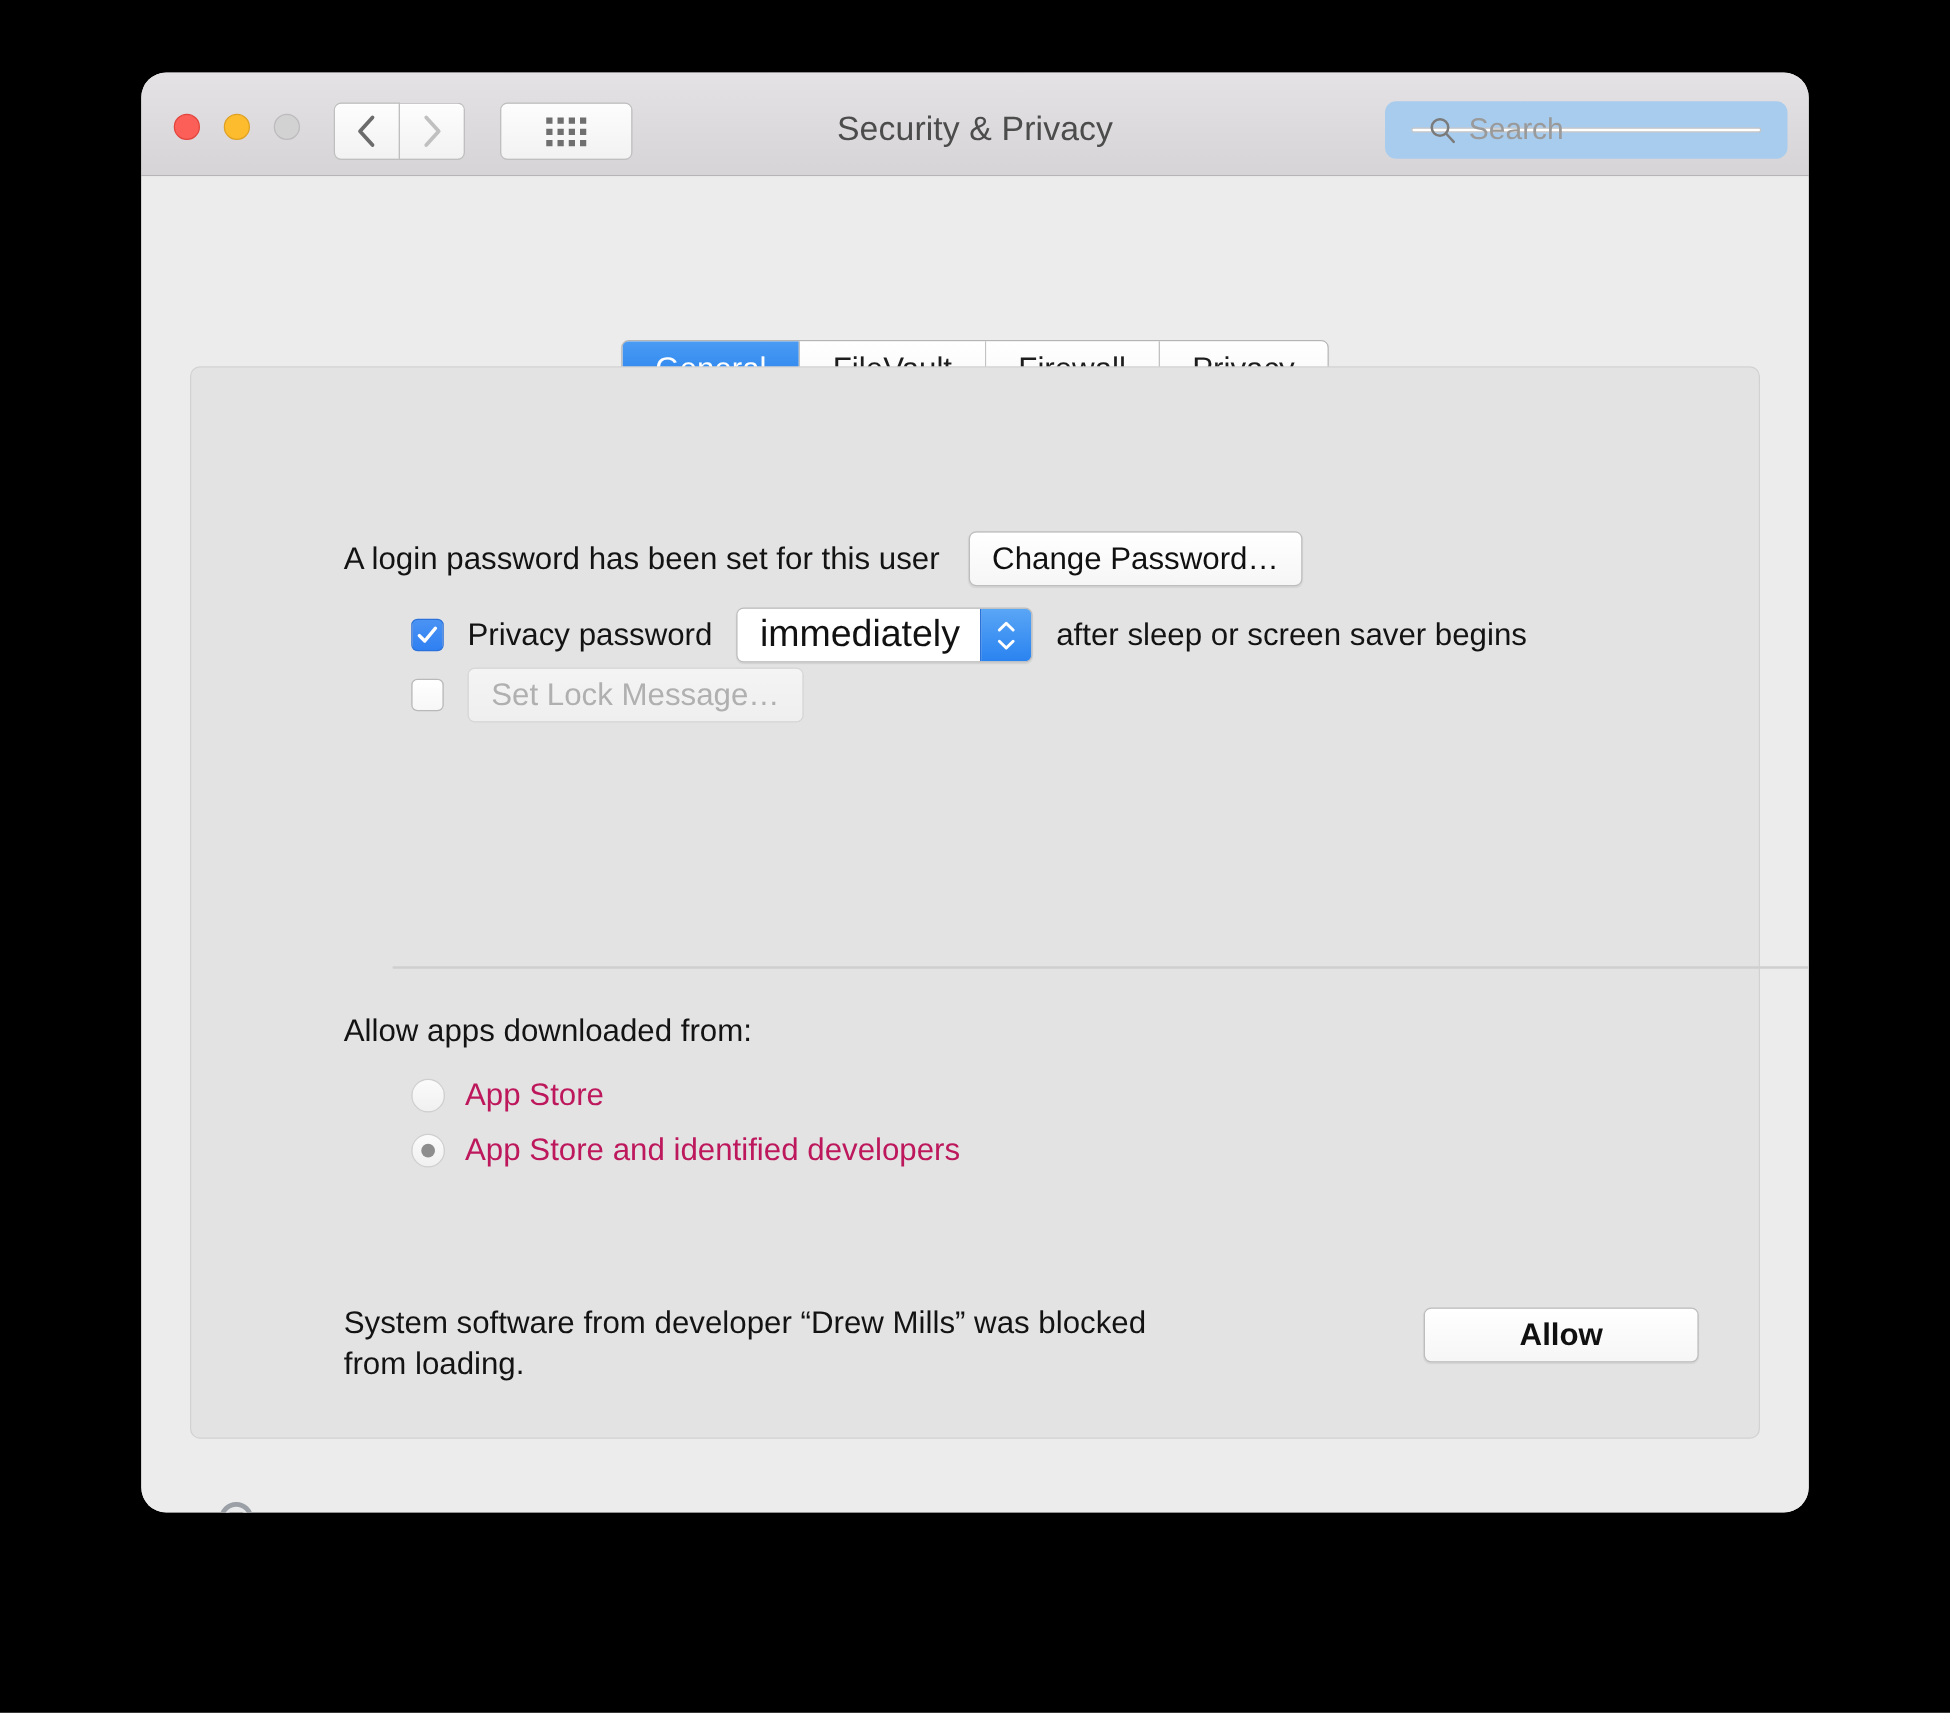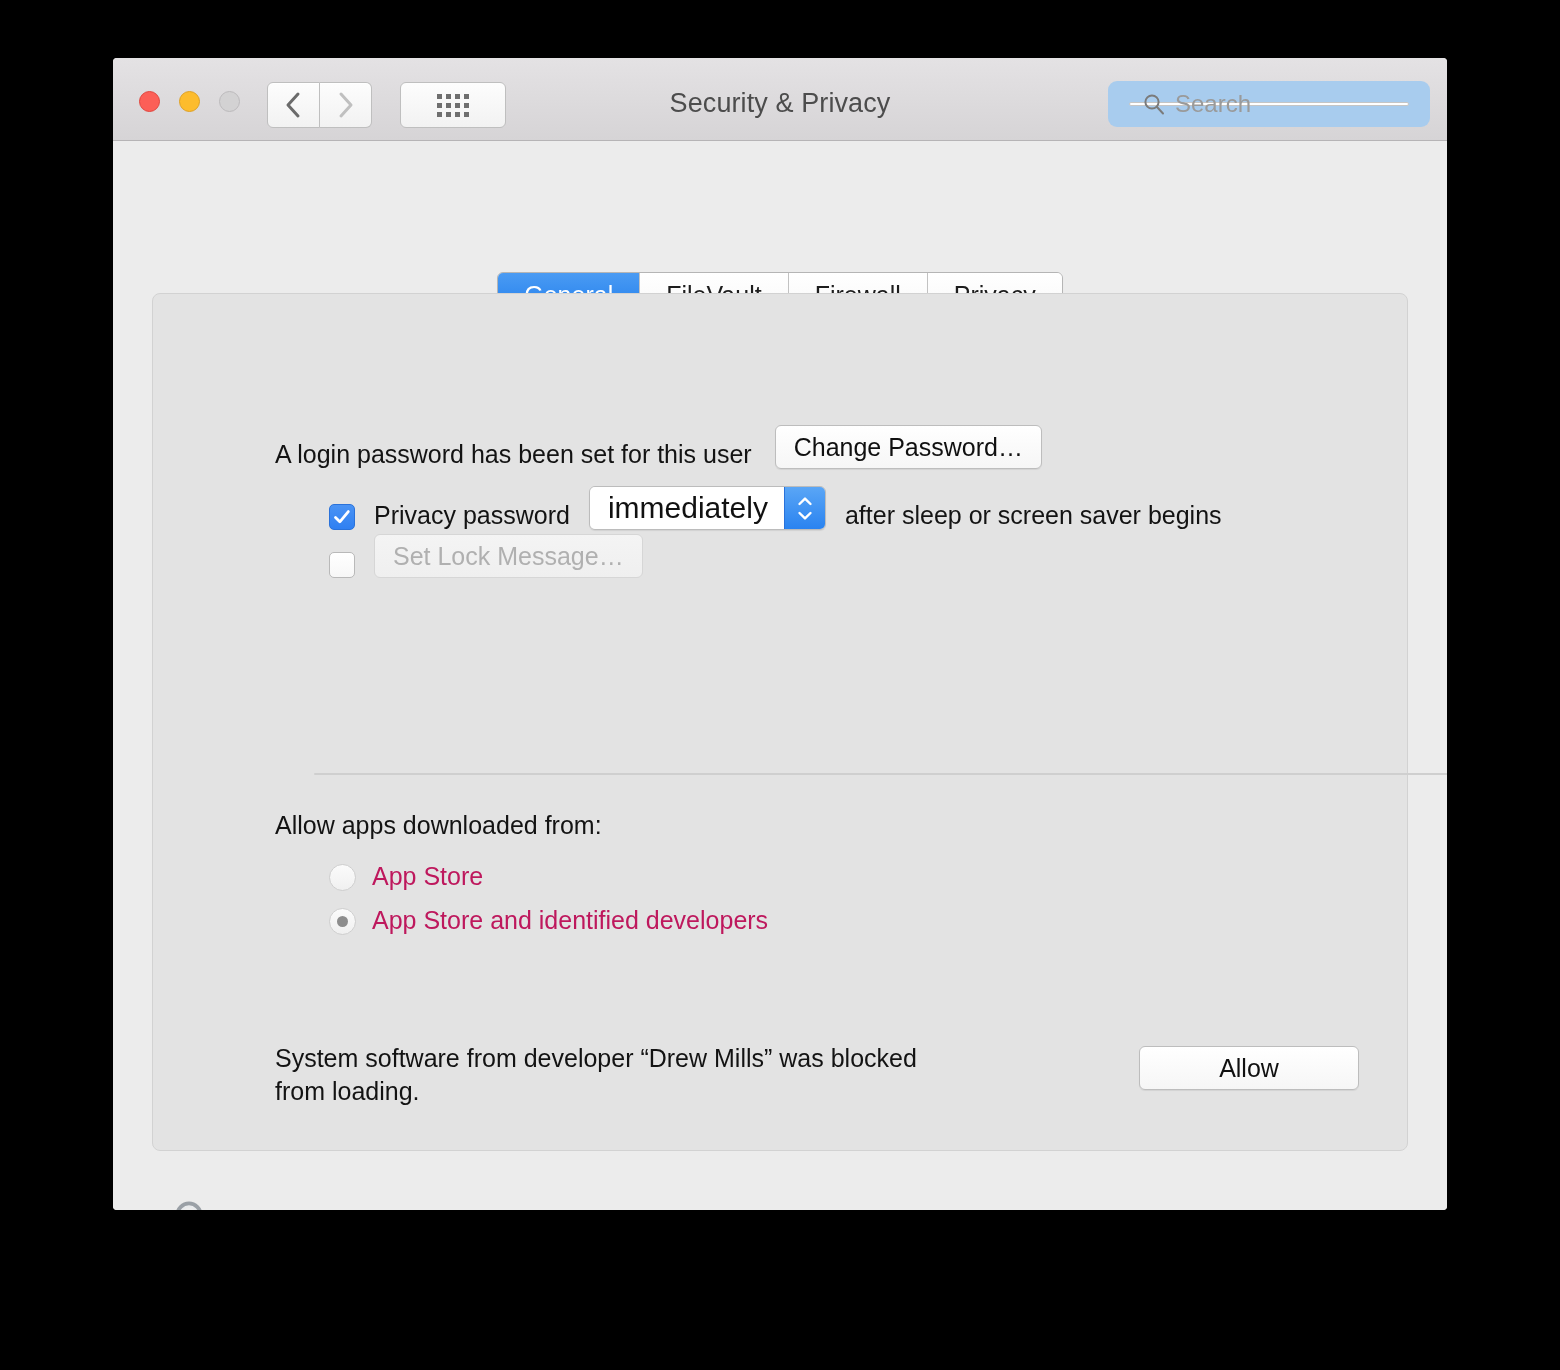--- a/index.html
+++ b/index.html
@@ -13,21 +13,21 @@
     -webkit-font-smoothing: antialiased;
   }
 
   
   .window {
     position: absolute;
     left: 113px;
     top: 58px;
     width: 1334px;
     height: 1152px;
-    border-radius: 4px;
+    border-radius: 20px;
     background: #ececec;
     box-shadow: 0 14px 46px rgba(0,0,0,0.55);
     overflow: hidden;
   }
 
   
   .titlebar {
     position: relative;
     height: 82px;
     background: linear-gradient(to bottom, #e4e2e4 0%, #d6d4d6 100%);
@@ -169,21 +169,21 @@
     left: 39px;
     top: 152px;
     width: 1256px;
     height: 858px;
     background: #e3e3e3;
     border: 1px solid #d2d2d2;
     border-radius: 8px;
     box-sizing: border-box;
   }
 
-  .row { position: absolute; display: flex; align-items: flex-end; }
+  .row { position: absolute; display: flex; align-items: center; }
 
   .lbl { font-size: 25px; color: #131313; }
   .lbl.dim { color: #be185d; }
 
   .btn {
     font-size: 25px;
     color: #101010;
     background: linear-gradient(to bottom, #ffffff, #f6f6f6);
     border: 1px solid #bdbdbd;
     border-radius: 6px;
@@ -391,21 +391,21 @@
         <span class="lbl dim">App Store and identified developers</span>
       </div>
 
       <div class="row" style="left:122px; top:748px; width:1000px; align-items:flex-start;">
         <div style="width:760px; line-height:1.33;">
           <div class="lbl">System software from developer “Drew Mills” was blocked</div>
           <div class="lbl">from loading.</div>
         </div>
       </div>
       <div class="row" style="left:986px; top:752px;">
-        <span class="btn" style="width:220px;">Allow</span>
+        <span class="btn" style="width:220px;font-weight:bold;">Allow</span>
       </div>
     </div>
 
     <div class="lockrow">
       <span>
         <svg width="48" height="60" viewBox="0 0 48 60">
           <path d="M13 26 V18 a11 11 0 0 1 22 0 V26" fill="none" stroke="#9aa0a6" stroke-width="5"></path>
           <path d="M15.5 26 V18 a8.5 8.5 0 0 1 17 0 V26" fill="none" stroke="#e8eaec" stroke-width="2.4"></path>
           <rect x="7" y="26" width="34" height="28" rx="2" fill="#d98f3d"></rect>
           <rect x="8.5" y="26" width="31" height="28" rx="2" fill="#f0b55e"></rect>

